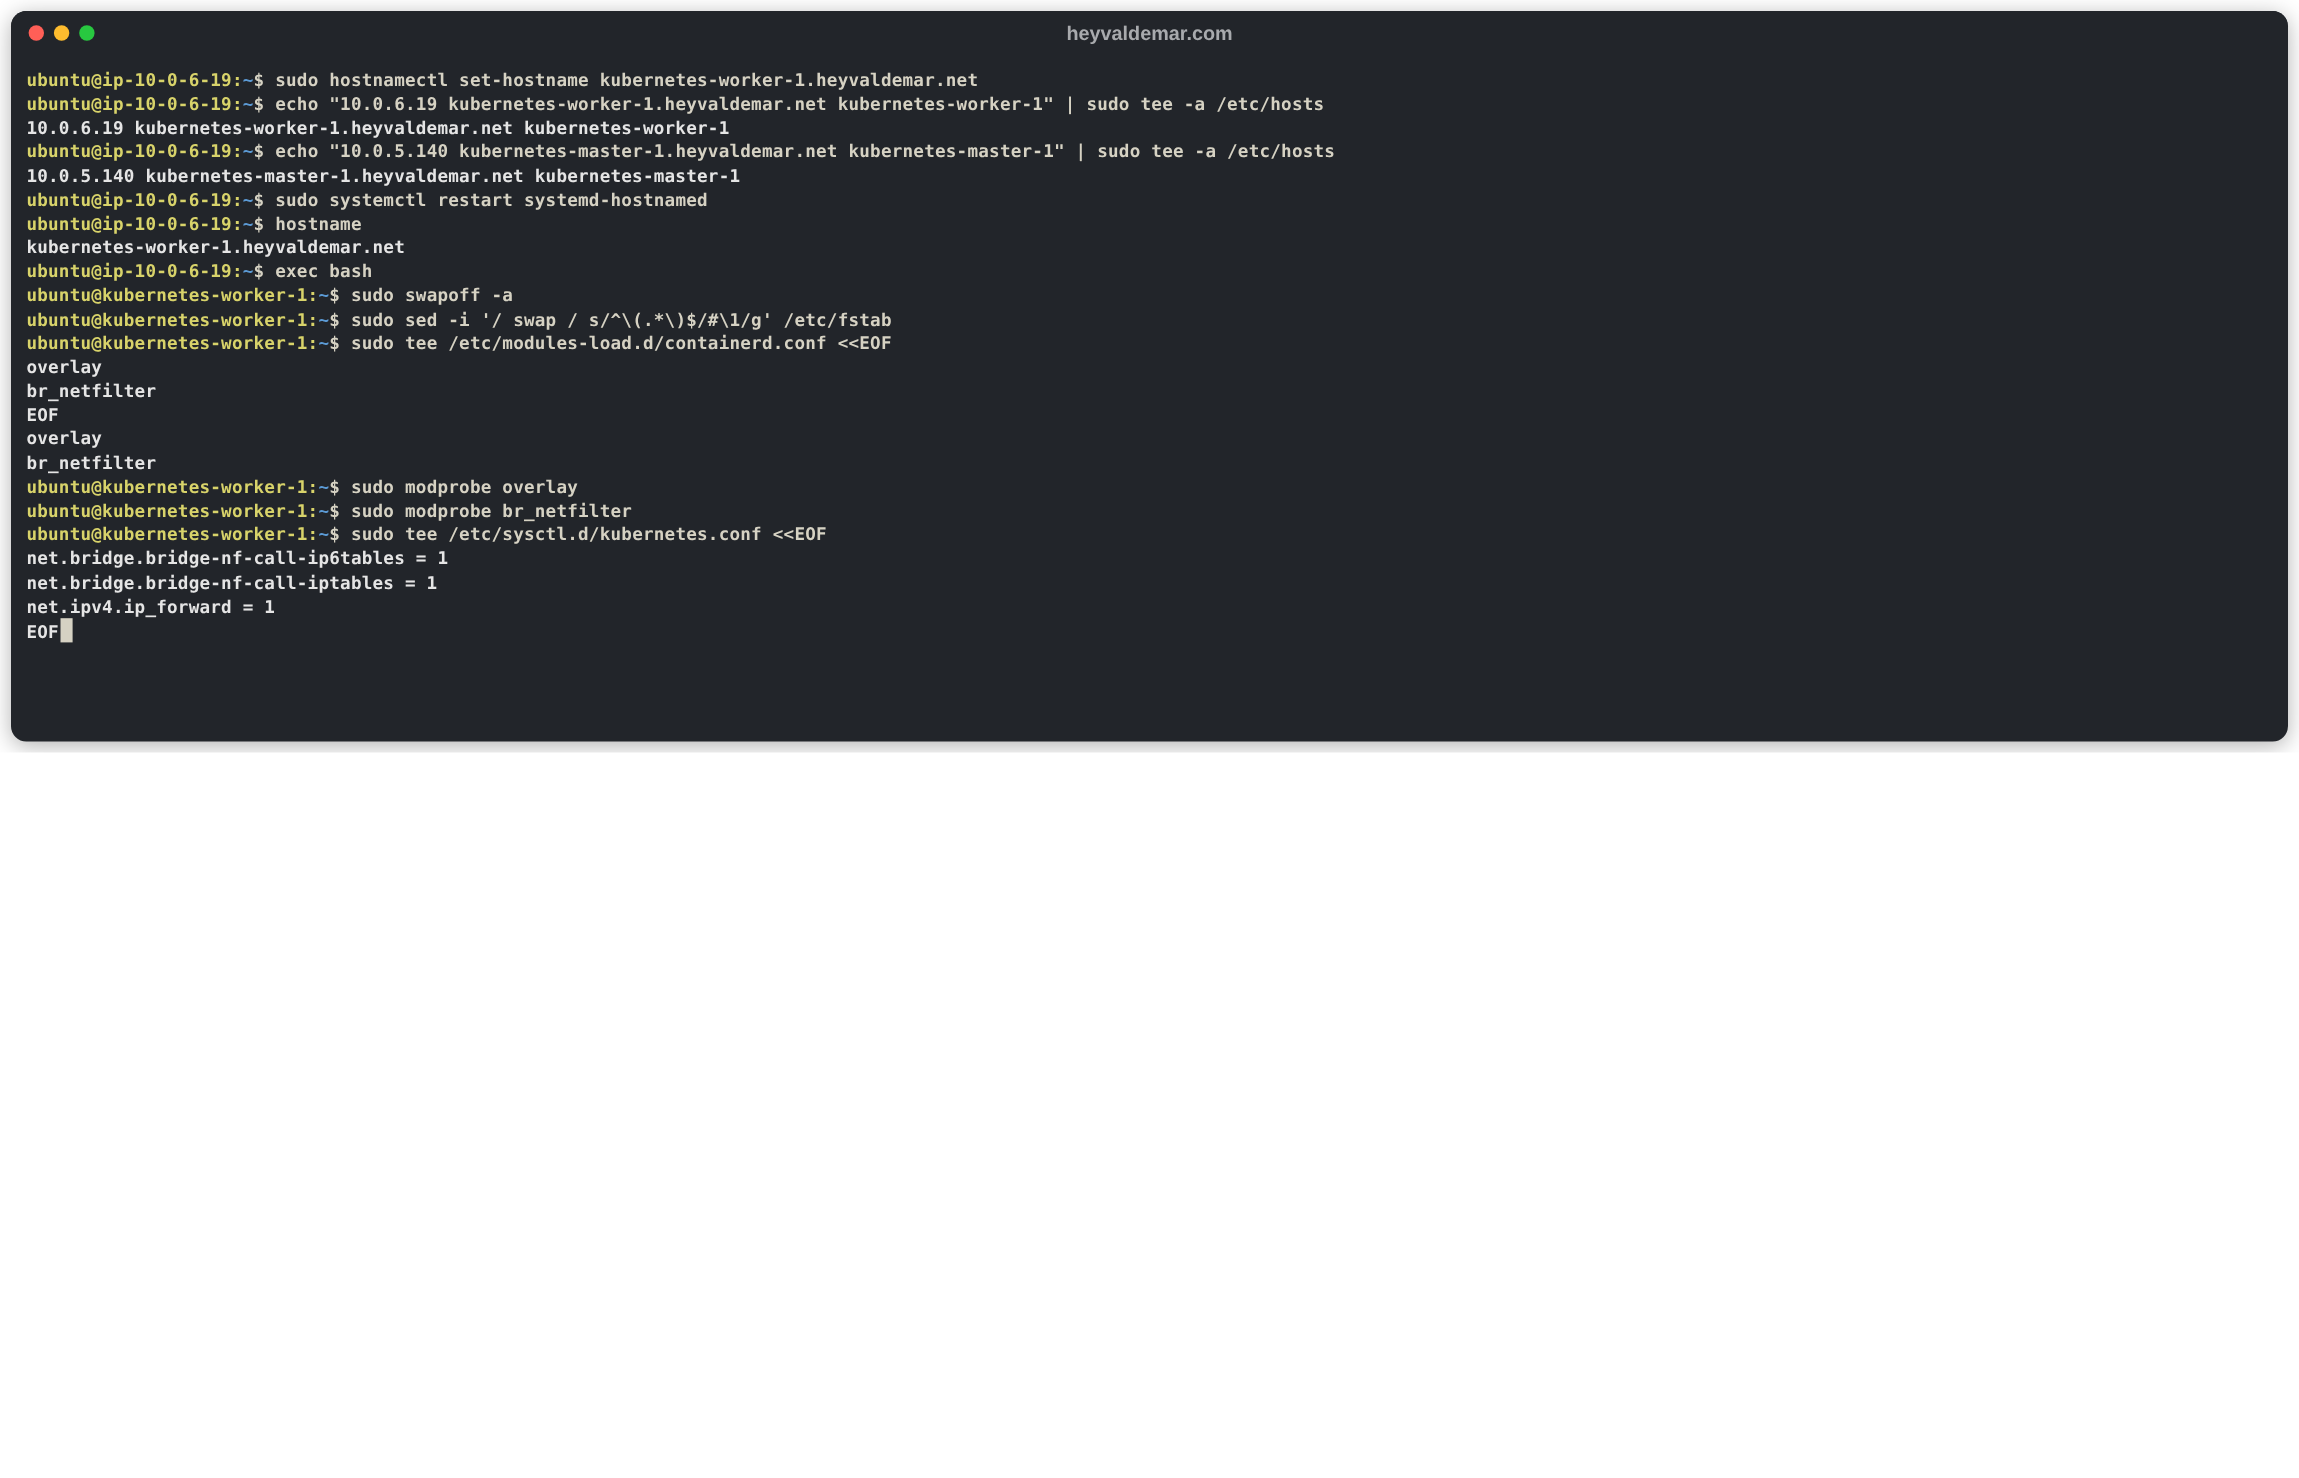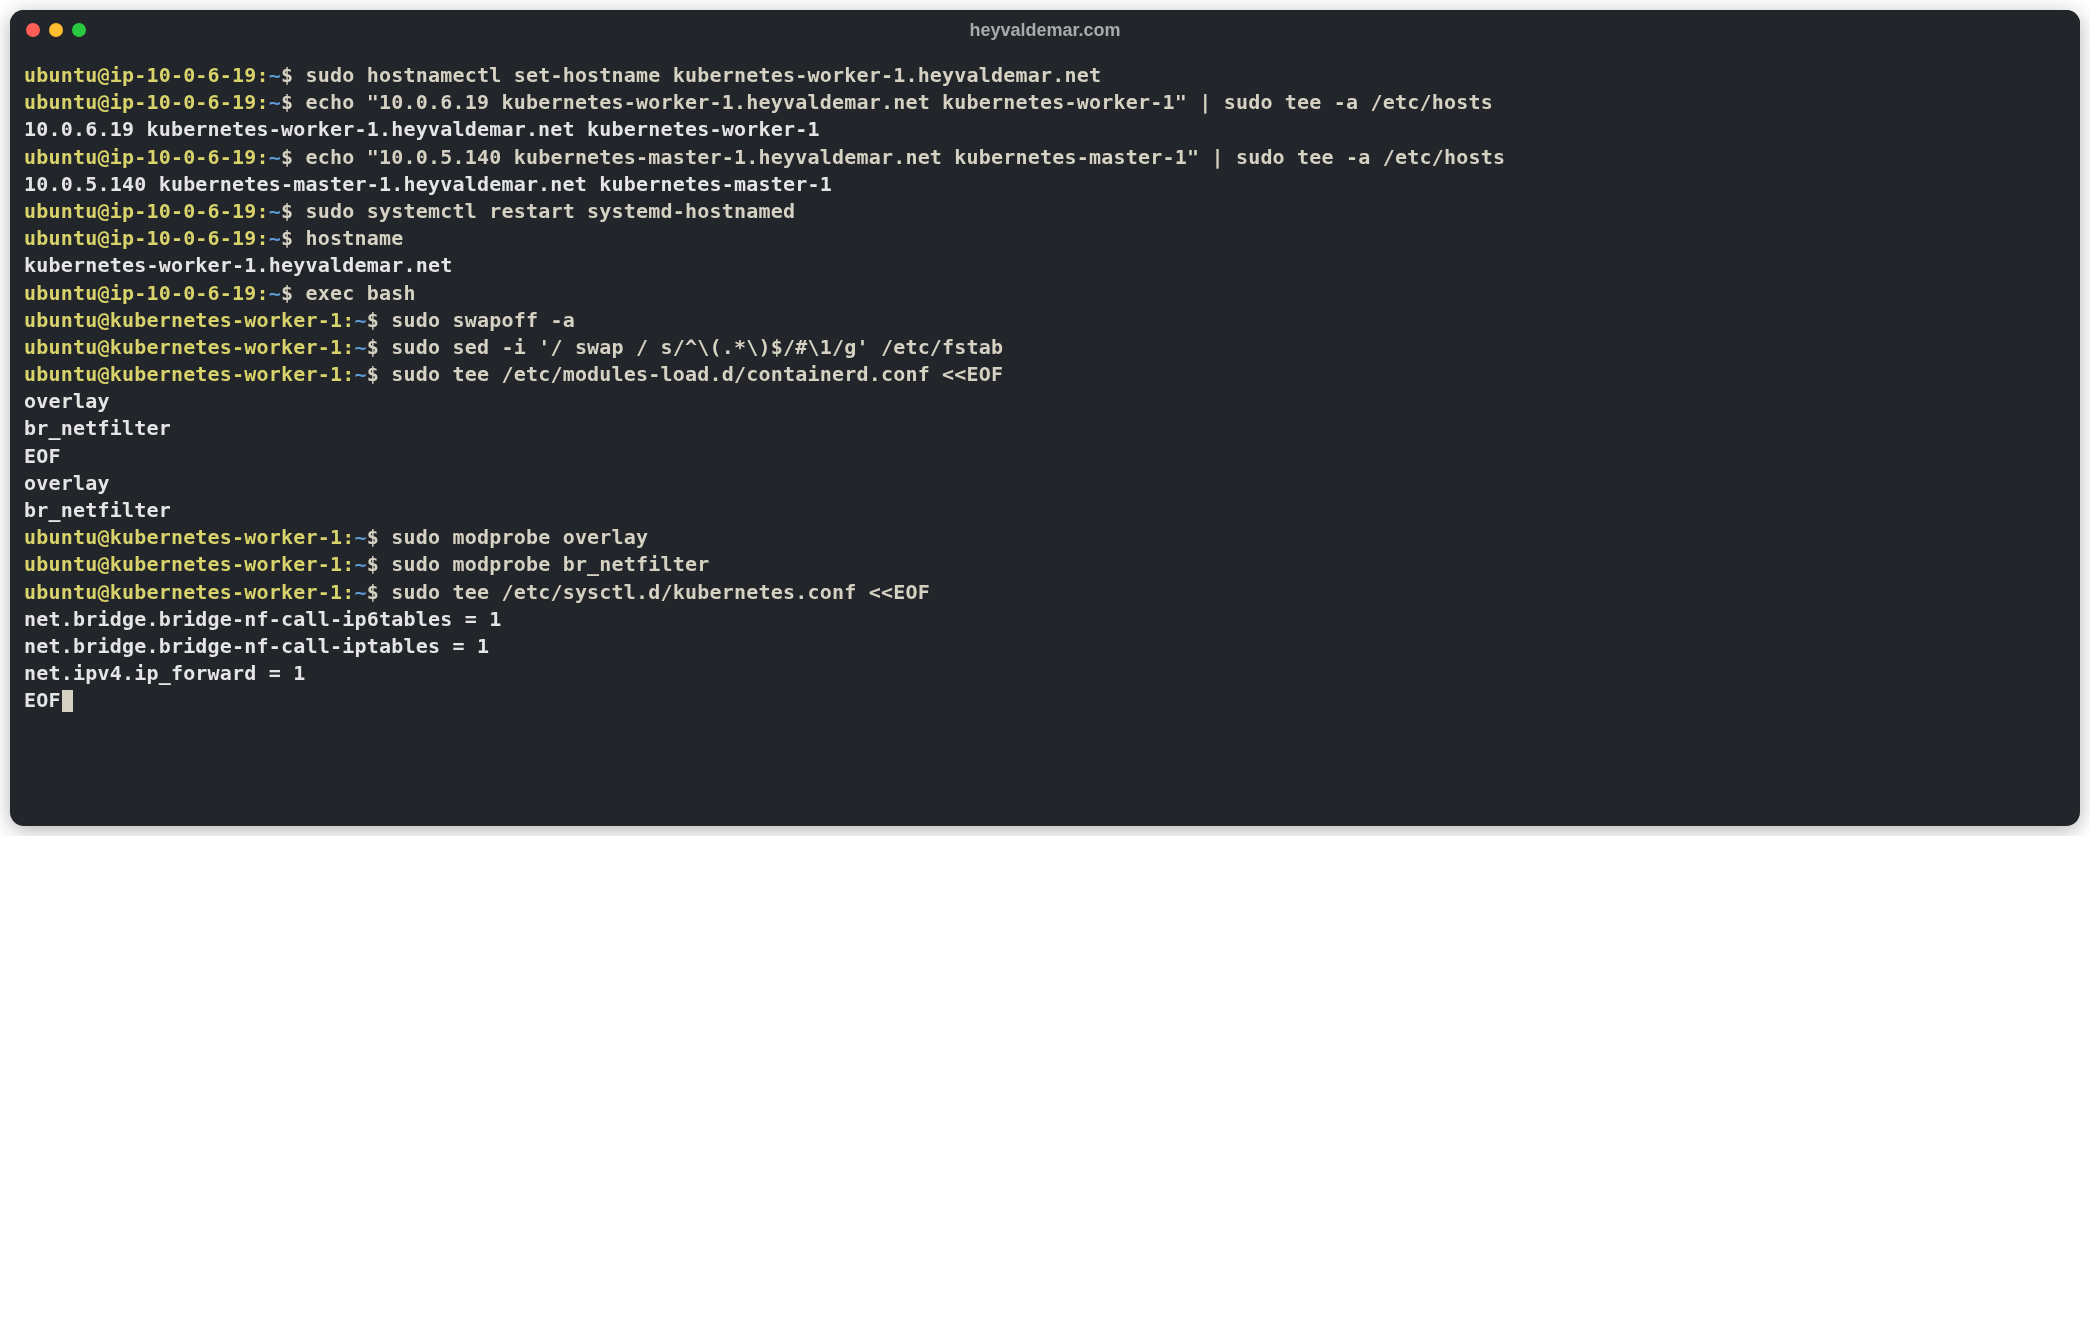--- a/index.html
+++ b/index.html
@@ -52,23 +52,23 @@
     .window-title {
       position: absolute;
       left: 50%;
       transform: translateX(-50%);
       color: #a8aaad;
       font-size: 18px;
       font-weight: 600;
     }
 
     .terminal-body {
-      padding: 12px 14px 111px 14px;
+      padding: 12px 14px 88px 14px;
       font-family: "SF Mono", "Menlo", "Monaco", "Consolas", monospace;
-      font-size: 20px;
+      font-size: 16px;
       line-height: 1.36;
       color: #d6d2c3;
       white-space: pre-wrap;
       word-break: break-all;
       font-weight: 600;
       letter-spacing: 0.2px;
     }
 
     .prompt-user {
       color: #d8d36a;

